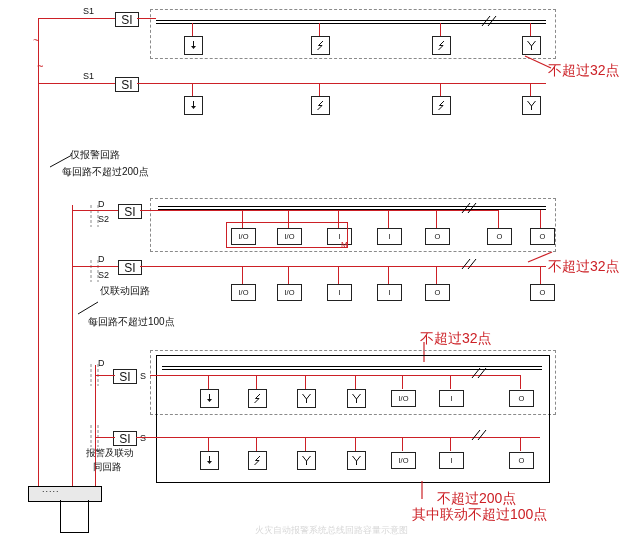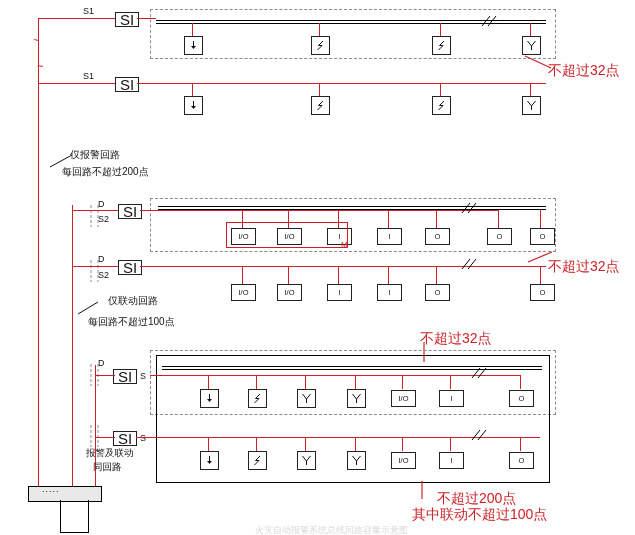--- a/index.html
+++ b/index.html
@@ -12,21 +12,21 @@
 
   .dash-box{position:absolute;border:1px dashed #8a8a8a;}
   .solid-box{position:absolute;border:1px solid #000;}
   .red-box{position:absolute;border:1px solid #cc2026;}
 
   .dev{position:absolute;border:1px solid #222;background:#fff;
        display:flex;align-items:center;justify-content:center;
        font-size:8px;color:#111;line-height:1;}
   .dev.sq{width:17px;height:17px;}
   .dev.io{width:23px;height:15px;font-size:7.5px;}
-  .dev.si{width:22px;height:13px;font-size:15px;}
+  .dev.si{width:22px;height:13px;font-size:12px;}
 
   .lbl{position:absolute;font-size:10px;color:#111;white-space:nowrap;text-align:right;}
   .rlbl{position:absolute;font-size:14px;color:#cc2026;white-space:nowrap;}
   .slbl{position:absolute;font-size:9px;color:#111;white-space:nowrap;}
 
   .tilde{position:absolute;font-size:11px;color:#cc2026;}
   svg{position:absolute;overflow:visible;}
   .wm{position:absolute;font-size:9px;color:#d8d8d8;white-space:nowrap;}
 </style>
 </head>
@@ -222,21 +222,21 @@
     </div>
 
   <svg style="left:528px;top:248px;width:46px;height:14px;">
     <path d="M0,14 L24,4" stroke="#cc2026" stroke-width="1.2" fill="none"></path>
   </svg>
   <div class="rlbl" style="left:548px;top:258px;">不超过32点</div>
 
   <svg style="left:78px;top:302px;width:42px;height:14px;">
     <path d="M0,12 L20,0" stroke="#111" stroke-width="1" fill="none"></path>
   </svg>
-  <div class="lbl" style="left:100px;top:294px;margin-left:8px;">仅联动回路</div>
+  <div class="lbl" style="left:100px;top:284px;">仅联动回路</div>
   <div class="lbl" style="left:88px;top:315px;">每回路不超过100点</div>
 
   <div class="rlbl" style="left:420px;top:330px;">不超过32点</div>
   <svg style="left:416px;top:342px;width:16px;height:22px;">
     <path d="M8,0 L8,20" stroke="#cc2026" stroke-width="1.2" fill="none"></path>
   </svg>
 
   <div class="slbl" style="left:98px;top:358px;">D</div>
   <svg style="left:88px;top:364px;width:14px;height:22px;">
     <path d="M3,0 L3,22 M10,0 L10,22" stroke="#8a8a8a" stroke-width="1" stroke-dasharray="3,2" fill="none"></path>

